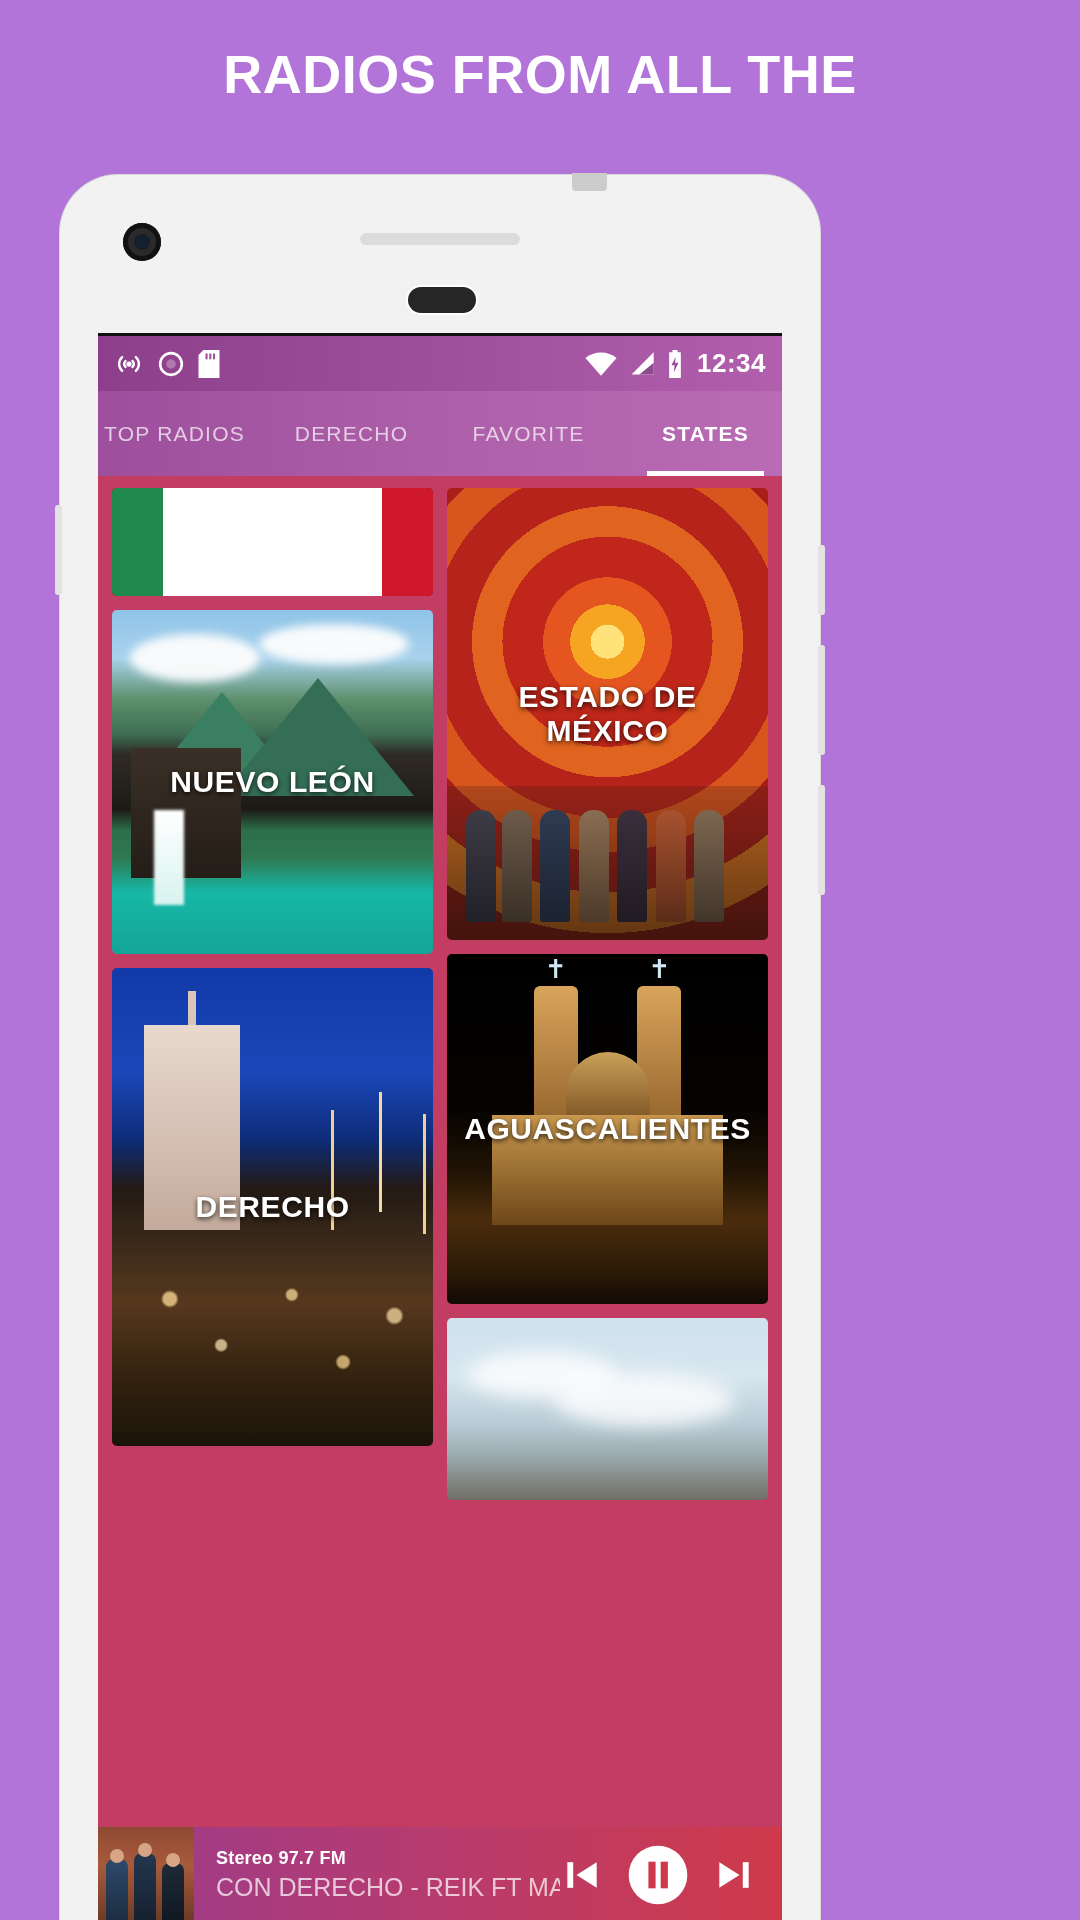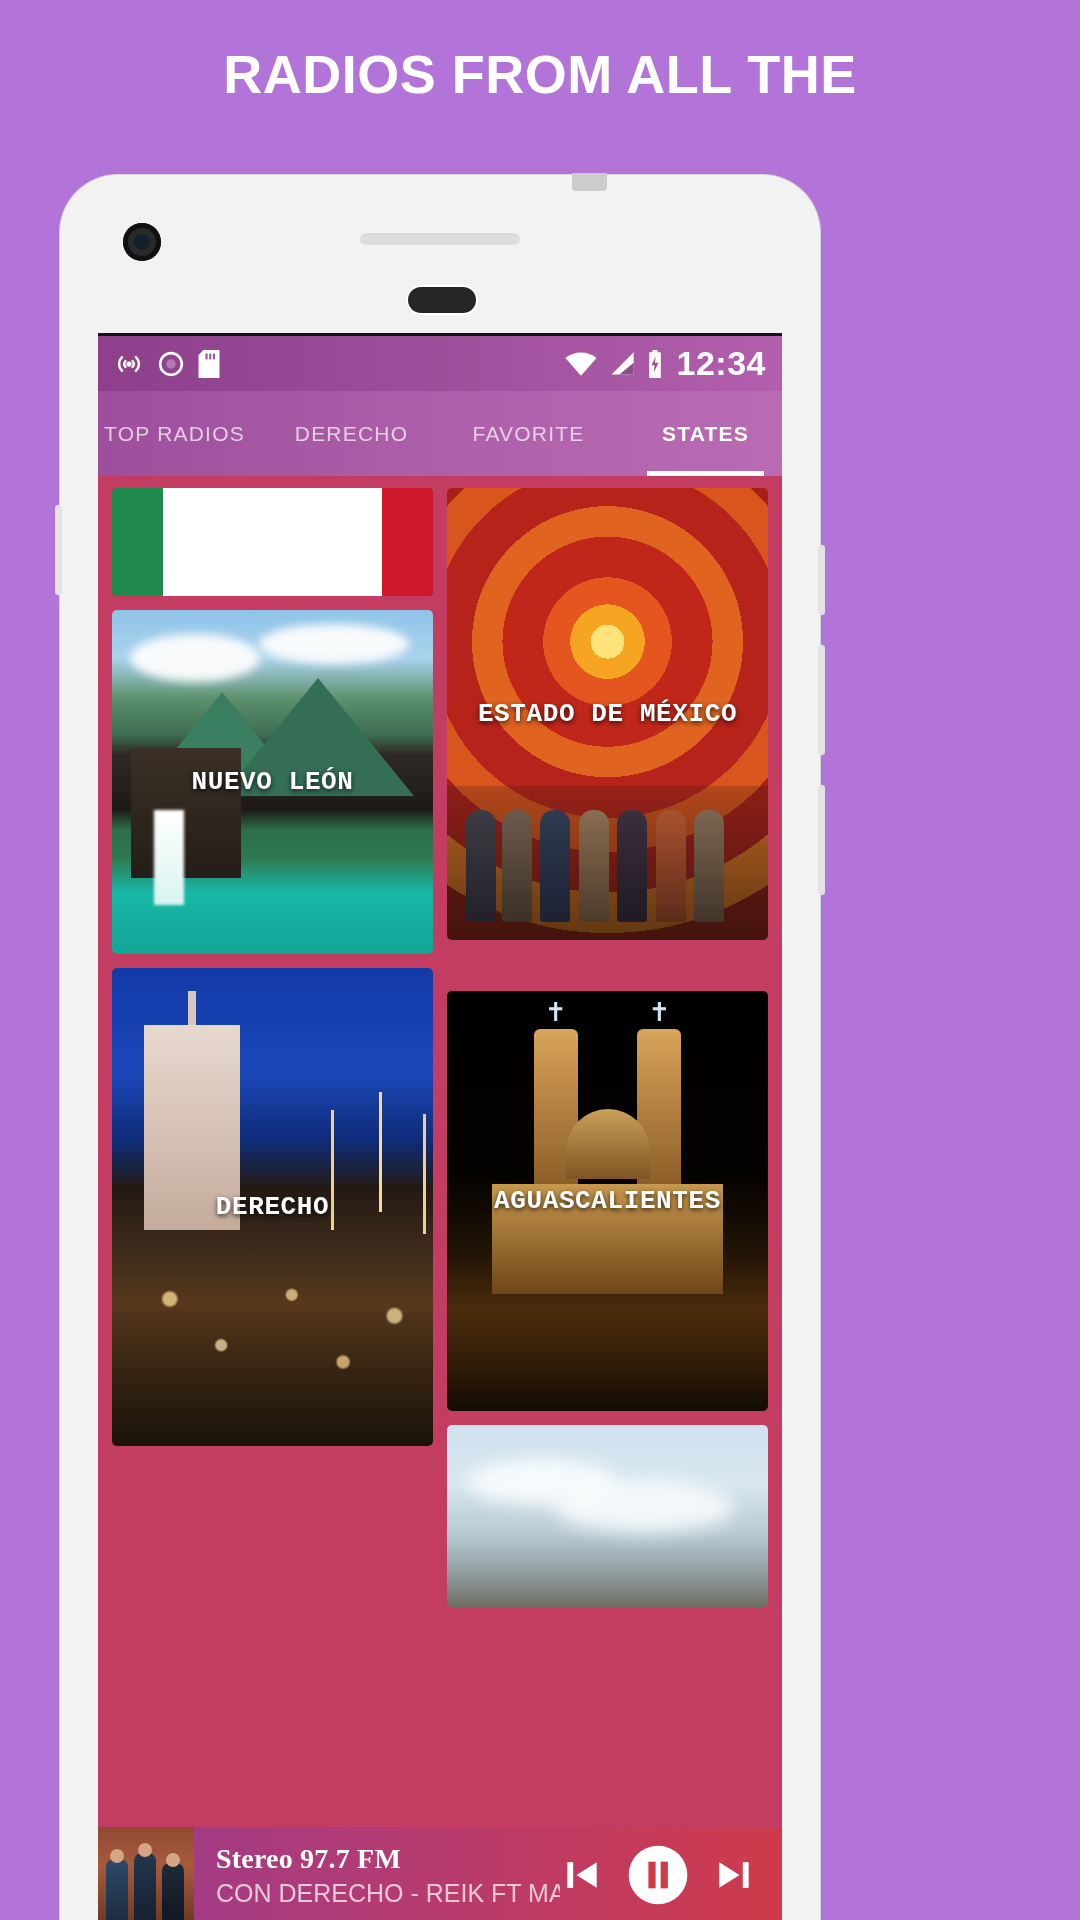--- a/index.html
+++ b/index.html
@@ -69,21 +69,21 @@
   
   #statusbar {
     position:relative; height:55px; width:100%;
     background:linear-gradient(90deg,#8d3f8c 0%, #a0519c 55%, #b25fae 100%);
     display:flex; align-items:center;
     padding:0 16px; color:#fff;
   }
   #sb-left { display:flex; align-items:center; gap:14px; }
   #sb-right { margin-left:auto; display:flex; align-items:center; gap:9px; }
   .sb-ico { display:block; }
-  #clock { font-size:34px; font-weight:bold; letter-spacing:0.5px; margin-left:4px; }
+  #clock { font-size:26px; font-weight:bold; letter-spacing:0.5px; margin-left:4px; }
 
   
   #tabbar {
     position:relative; height:85px; width:100%;
     background:linear-gradient(90deg,#9d4f9d 0%, #ad5fa9 50%, #b96cb4 100%);
     display:flex; align-items:center;gap:24px;
   }
   .tab {
     flex:1; text-align:center; color:rgba(255,255,255,0.70);
     font-size:21px; letter-spacing:1.2px; font-weight:normal;
@@ -107,24 +107,23 @@
   .col { display:flex; flex-direction:column; gap:14px; width:50%; }
 
   .card {
     position:relative; width:100%; border-radius:5px; overflow:hidden;
     background:#2b2b2b;
   }
   .card .label {
     position:absolute; left:0; right:0; top:50%;
     transform:translateY(-50%);
     text-align:center; color:#fff; font-weight:bold;
-    font-size:26px; letter-spacing:0.6px;
+    font-size:30px; letter-spacing:0.6px;
     text-shadow:0 2px 5px rgba(0,0,0,0.75);
     padding:0 6px;
-    font-family:Liberation Mono, monospace;
   }
 
   
   .flag { height:108px; display:flex; }
   .flag .g { flex:1; background:#1f8a4c; }
   .flag .w { flex:1; background:#ffffff; }
   .flag .r { flex:1; background:#d0182c; }
   .flag .g { flex:0 0 16%; }
   .flag .r { flex:0 0 16%; }
 
@@ -208,24 +207,23 @@
     position:absolute; left:0; right:0; bottom:0; height:44%;
     background:
       radial-gradient(circle at 18% 30%, rgba(255,221,150,0.75) 0 2%, transparent 3%),
       radial-gradient(circle at 34% 52%, rgba(255,233,180,0.7) 0 2%, transparent 3%),
       radial-gradient(circle at 56% 28%, rgba(255,226,160,0.7) 0 2%, transparent 3%),
       radial-gradient(circle at 72% 60%, rgba(255,219,148,0.7) 0 2%, transparent 3%),
       radial-gradient(circle at 88% 38%, rgba(255,230,170,0.7) 0 2%, transparent 3%);
   }
 
   
-  .ags { height:420px;
+  .ags { height:350px;
     background:linear-gradient(180deg,#000000 0%, #050301 44%, #201305 62%,
       #4a2c0c 76%, #2d1b07 90%, #120a03 100%);
-    margin-top:37px;
   }
   .ags .t1, .ags .t2 {
     position:absolute; top:9%; width:44px; height:160px;
     background:linear-gradient(180deg,#d9a45c,#8a5c25);
     border-radius:6px 6px 0 0;
   }
   .ags .t1 { left:27%; }
   .ags .t2 { right:27%; }
   .ags .t1::before, .ags .t2::before {
     content:'✝'; position:absolute; left:0; right:0; top:-32px;
@@ -271,21 +269,21 @@
   }
   #player-art .f1 { left:8px; }
   #player-art .f2 { left:36px; height:70px; background:linear-gradient(180deg,#24374f,#15202f); }
   #player-art .f3 { left:64px; height:60px; background:linear-gradient(180deg,#1e2a38,#101820); }
   #player-art .head {
     position:absolute; width:14px; height:14px; border-radius:50%;
     background:#d6a585;
   }
 
   #player-meta { flex:1; padding-left:22px; overflow:hidden; }
-  #ptitle { color:#ffffff; font-size:28px; font-weight:bold; letter-spacing:0.2px;font-family:Liberation Serif, serif; }
+  #ptitle { color:#ffffff; font-size:18px; font-weight:bold; letter-spacing:0.2px; }
   #psub {
     color:rgba(255,255,255,0.72); font-size:25px; margin-top:4px;
     white-space:nowrap;
   }
   #controls { display:flex; align-items:center; gap:22px; padding-right:26px; }
   .ctrl { cursor:pointer; }
 </style>
 </head>
 <body>
 

